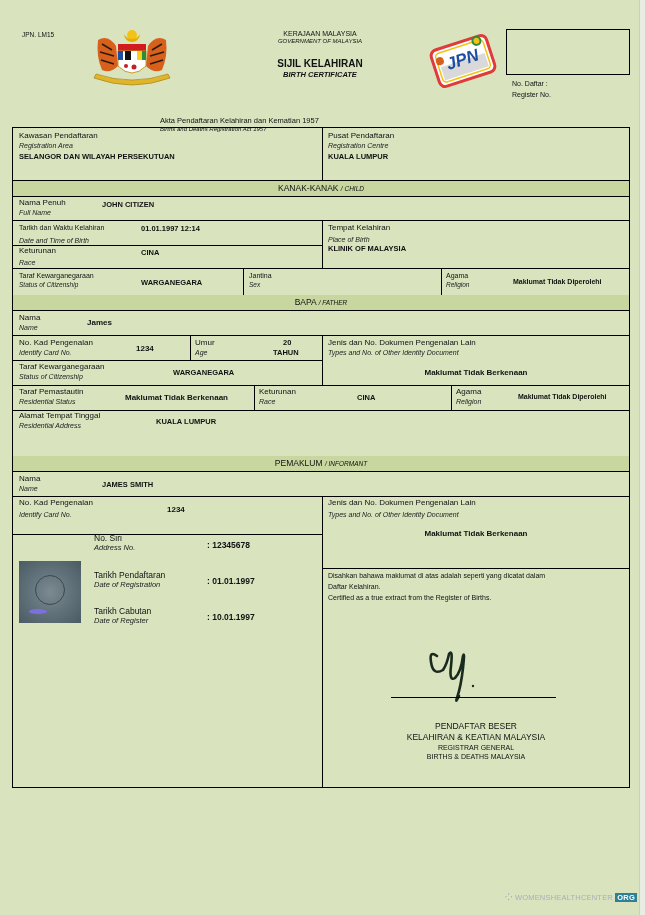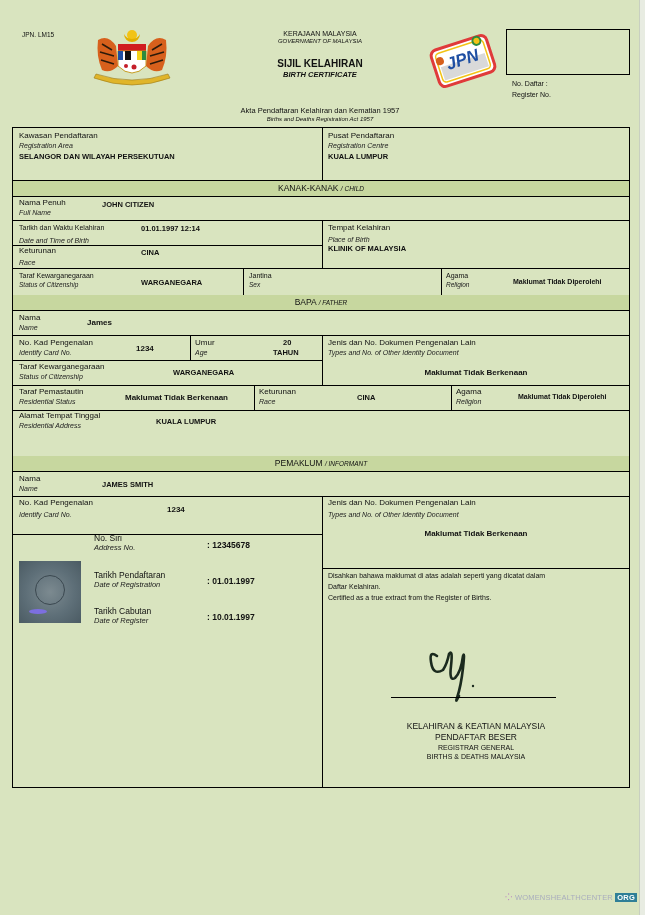--- a/index.html
+++ b/index.html
@@ -11,21 +11,21 @@
   .form-code { position: absolute; left: 22px; top: 31px; font-size: 6.5px; }
   .crest { position: absolute; left: 88px; top: 26px; width: 88px; height: 64px; }
   .hdr-center { position: absolute; left: 230px; top: 30px; width: 180px; text-align: center; }
   .hdr-center .gov { font-size: 7px; line-height: 8px; }
   .hdr-center .gov-en { font-size: 6px; font-style: italic; line-height: 7px; }
   .hdr-center .title { font-size: 10px; font-weight: bold; margin-top: 12px; line-height: 13px; }
   .hdr-center .title-en { font-size: 7.5px; font-weight: bold; font-style: italic; line-height: 9px; }
   .jpn-logo { position: absolute; left: 428px; top: 32px; width: 70px; height: 58px; }
   .reg-box { position: absolute; left: 506px; top: 29px; width: 124px; height: 46px; border: 1px solid #000; }
   .reg-label { position: absolute; left: 512px; top: 78px; font-size: 7px; line-height: 11px; }
-  .act { position: absolute; left: 160px; top: 106px; width: 320px; text-align: center; }
+  .act { position: absolute; left: 160px; top: 116px; width: 320px; text-align: left; }
   .act .ms { font-size: 7.5px; line-height: 9px; }
   .act .en { font-size: 6px; font-style: italic; line-height: 8px; }
 
   .form { position: absolute; left: 12px; top: 127px; width: 618px; height: 661px; border: 1px solid #000; }
   .lbl { font-size: 8px; line-height: 10px; }
   .lbl-en { font-size: 7px; font-style: italic; line-height: 9px; color: #222; }
   .val { font-size: 7.5px; font-weight: bold; position: absolute; }
   .band { position: absolute; left: 0; width: 616px; background: #c7d79f; text-align: center; font-size: 8.5px; line-height: 15px; height: 15px; }
   .band i { font-size: 6.5px; }
   .hline { position: absolute; left: 0; width: 616px; height: 1px; background: #000; }
@@ -288,22 +288,22 @@
       <div>Certified as a true extract from the Register of Births.</div>
     </div>
 
     <svg class="sig" viewBox="0 0 50 60" style="left:414px; top:518px;">
       <path d="M10 10 Q2 4 4 16 Q6 30 16 24 Q20 18 22 8 Q26 2 24 20 Q22 36 28 32 Q34 26 36 10 Q38 4 36 22 Q34 40 30 52 Q28 58 32 50" fill="none" stroke="#1b2a1e" stroke-width="2.6" stroke-linecap="round"></path>
       <circle cx="46" cy="40" r="1.2" fill="#1b2a1e"></circle>
     </svg>
     <div class="sig-line"></div>
 
     <div class="sig-block">
+      <div class="a">PENDAFTAR BESER</div>
       <div class="a">KELAHIRAN &amp; KEATIAN MALAYSIA</div>
-      <div class="a">PENDAFTAR BESER</div>
       <div class="b">REGISTRAR GENERAL</div>
       <div class="b">BIRTHS &amp; DEATHS MALAYSIA</div>
     </div>
   </div>
 
   <div class="watermark">
     <span class="dots">⁘</span>
     <span>WOMENSHEALTHCENTER</span>
     <span class="org">ORG</span>
   </div>

